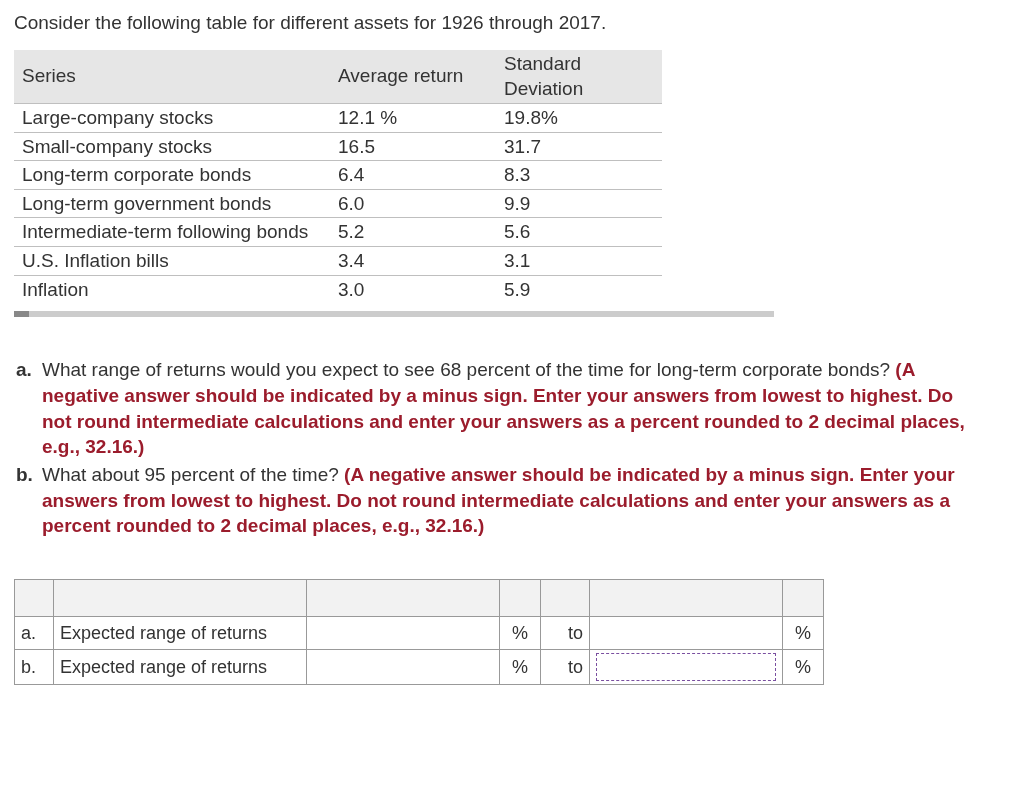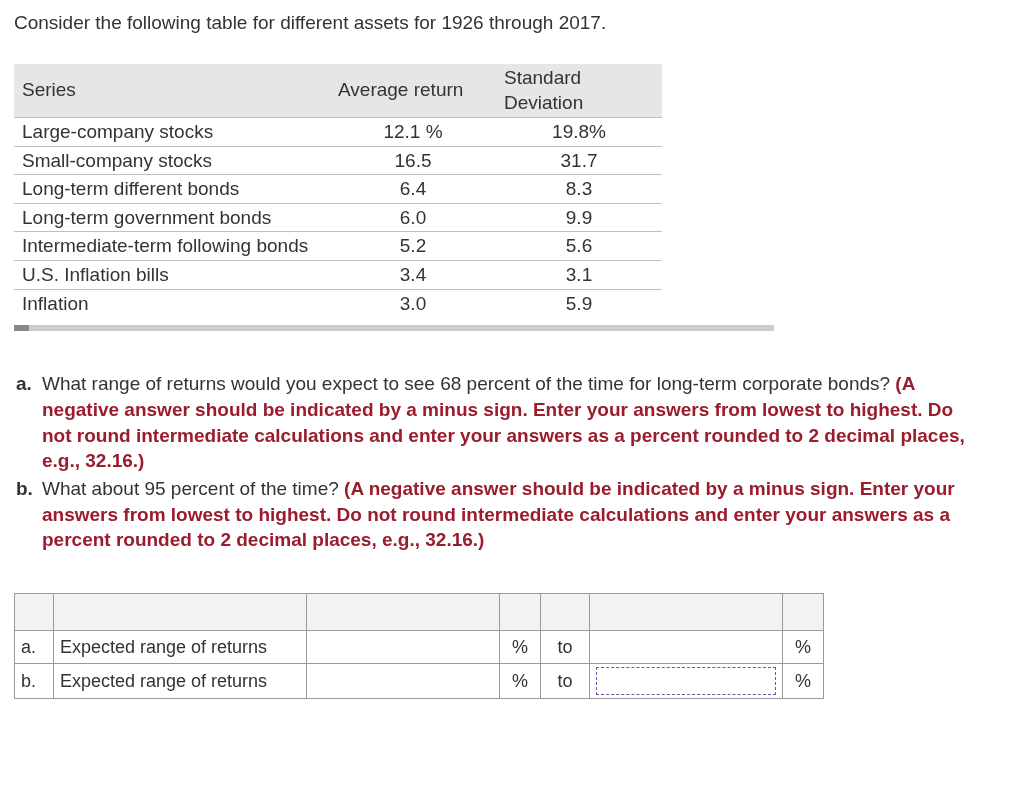--- a/index.html
+++ b/index.html
@@ -6,42 +6,42 @@
     font-family: Arial, Helvetica, sans-serif;
     font-size: 19px;
     color: #333;
     margin: 0;
     padding: 10px 14px;
     width: 1024px;
     box-sizing: border-box;
     line-height: 1.35;
   }
   .prompt-text {
-    margin-bottom: 28px;
+    margin-bottom: 14px;
   }
   .data-table {
     border-collapse: collapse;
     margin-bottom: 8px;
   }
   .data-table td, .data-table th {
     padding: 1px 8px;
     text-align: left;
     font-weight: normal;
   }
   .data-table thead tr {
     background: #e6e6e6;
     padding-left: 30px;
   }
   .data-table tbody tr {
     border-top: 1px solid #bfbfbf;
   }
   .data-table th { font-size: 19px; }
   .col-series { width: 300px; }
   .col-num { width: 150px; text-align: center; }
-  .data-table td.num { text-align: center; }
+  .data-table td.num { }
   .thick-rule {
     height: 6px;
     background: linear-gradient(to right, #888 0%, #888 2%, #ccc 2%, #ccc 100%);
     width: 760px;
     margin-top: 0;
     margin-bottom: 40px;
   }
   ol.questions {
     list-style: none;
     padding-left: 28px;
@@ -72,21 +72,21 @@
     height: 26px;
   }
   .answer-table .hdr-blank td {
     background: #f2f2f2;
     height: 30px;
   }
   .ans-idx { width: 26px; text-align: left; }
   .ans-label { width: 240px; }
   .ans-input-cell { width: 180px; background: #fff; }
   .ans-pct { width: 28px; text-align:center; }
-  .ans-to { width: 36px; text-align:center; }
+  .ans-to { width: 36px; text-align:right; }
   .ans-input {
     width: 100%;
     border: none;
     outline: none;
     font-size: 17px;
     background: transparent;
     text-align: right;
   }
   .dotted-focus {
     border: 1px dashed #7a4fa0;
@@ -111,21 +111,21 @@
       <td>Large-company stocks</td>
       <td class="num">12.1 %</td>
       <td class="num">19.8%</td>
     </tr>
     <tr>
       <td>Small-company stocks</td>
       <td class="num">16.5</td>
       <td class="num">31.7</td>
     </tr>
     <tr>
-      <td>Long-term different bonds</td>
+      <td>Long-term corporate bonds</td>
       <td class="num">6.4</td>
       <td class="num">8.3</td>
     </tr>
     <tr>
       <td>Long-term government bonds</td>
       <td class="num">6.0</td>
       <td class="num">9.9</td>
     </tr>
     <tr>
       <td>Intermediate-term following bonds</td>

